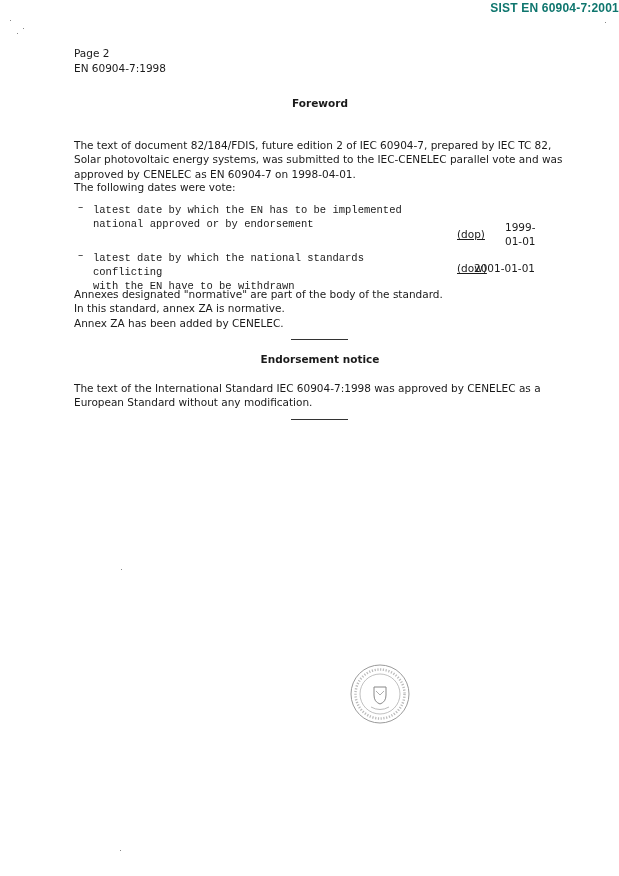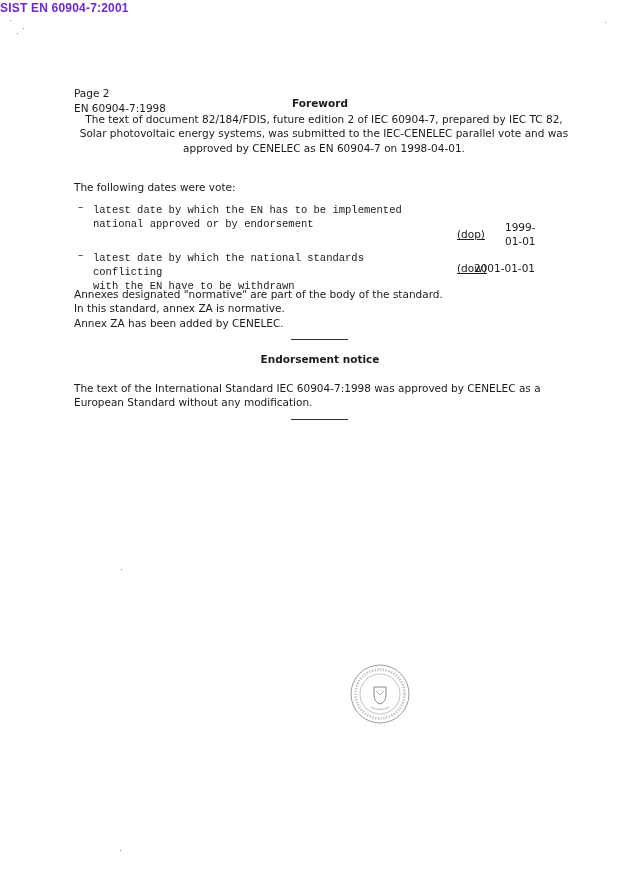--- a/index.html
+++ b/index.html
@@ -1,21 +1,21 @@
 <!DOCTYPE html>
 <html><head>
 <meta charset="utf-8">
 <style>
   html, body { margin: 0; padding: 0; background: #ffffff; }
   body { width: 619px; height: 876px; position: relative; overflow: hidden;
          font-family: "DejaVu Sans", "Liberation Sans", sans-serif; color: #1a1a1a; }
-  .watermark { position: absolute; top: 1px; left: 0; width: 619px; text-align: left;
+  .watermark { position: absolute; top: 1px; left: 0; width: 619px; text-align: right;
                font-family: "Liberation Sans", sans-serif; font-weight: bold; font-size: 12px;
-               color: #6d28d9; letter-spacing: 0.2px; }
-  .page-header { position: absolute; left: 74px; top: 46px; font-size: 10.5px; line-height: 15px; margin-top: 40px; }
+               color: #0f766e; letter-spacing: 0.2px; }
+  .page-header { position: absolute; left: 74px; top: 46px; font-size: 10.5px; line-height: 15px; }
   .heading { position: absolute; left: 0; width: 640px; text-align: center;
              font-size: 10.5px; font-weight: bold; }
   .para { position: absolute; left: 74px; width: 500px; font-size: 10.5px; line-height: 14.3px; }
   .dates-row { position: absolute; left: 78px; width: 470px; font-size: 10.5px; line-height: 14px; }
   .dates-row .dash { position: absolute; left: 0; top: 0; }
   .dates-row .txt { position: absolute; left: 15px; top: 4px; width: 330px; font-family: Liberation Mono, monospace; }
   .dates-row .code { position: absolute; left: 379px; text-decoration: underline; }
   .dates-row .date { position: absolute; left: 396px; }
   .rule { position: absolute; height: 1px; background: #333; }
   .seal { position: absolute; left: 349px; top: 663px; width: 62px; height: 62px; }
@@ -26,21 +26,21 @@
 
 <div class="watermark">SIST EN 60904-7:2001</div>
 
 <div class="page-header">
   <div>Page 2</div>
   <div>EN 60904-7:1998</div>
 </div>
 
 <div class="heading" style="top:97px;">Foreword</div>
 
-<div class="para" style="top:112px;text-align:center;">
+<div class="para" style="top:138px;">
   <div>The text of document 82/184/FDIS, future edition 2 of IEC 60904-7, prepared by IEC TC 82,</div>
   <div>Solar photovoltaic energy systems, was submitted to the IEC-CENELEC parallel vote and was</div>
   <div>approved by CENELEC as EN 60904-7 on 1998-04-01.</div>
 </div>
 
 <div class="para" style="top:180px;">The following dates were vote:</div>
 
 <div class="dates-row" style="top:199px; height:42px;">
   <span class="dash">–</span>
   <div class="txt">

